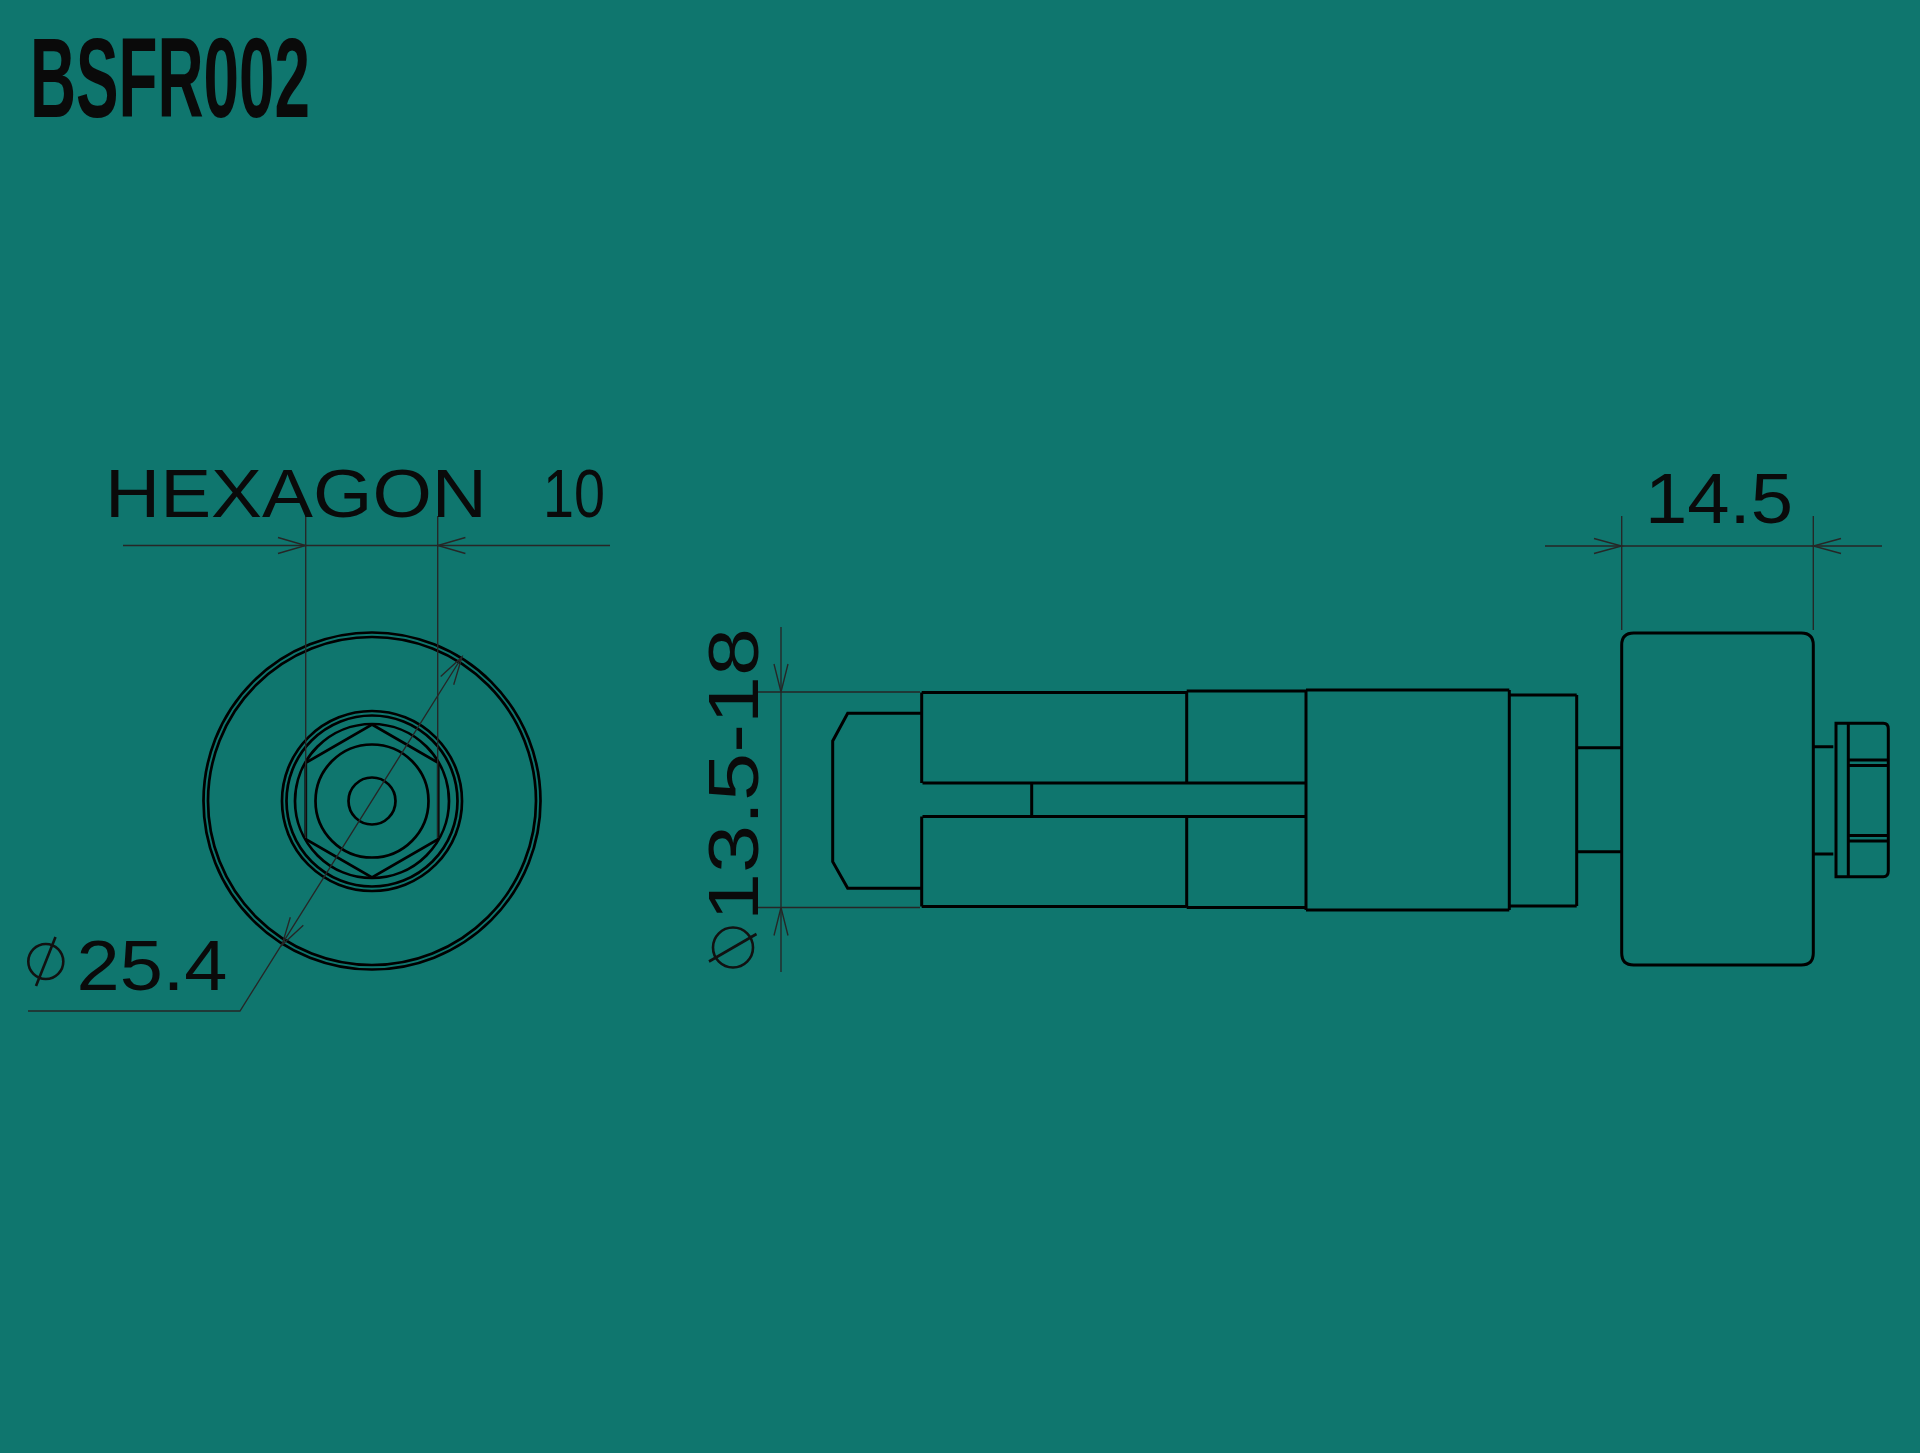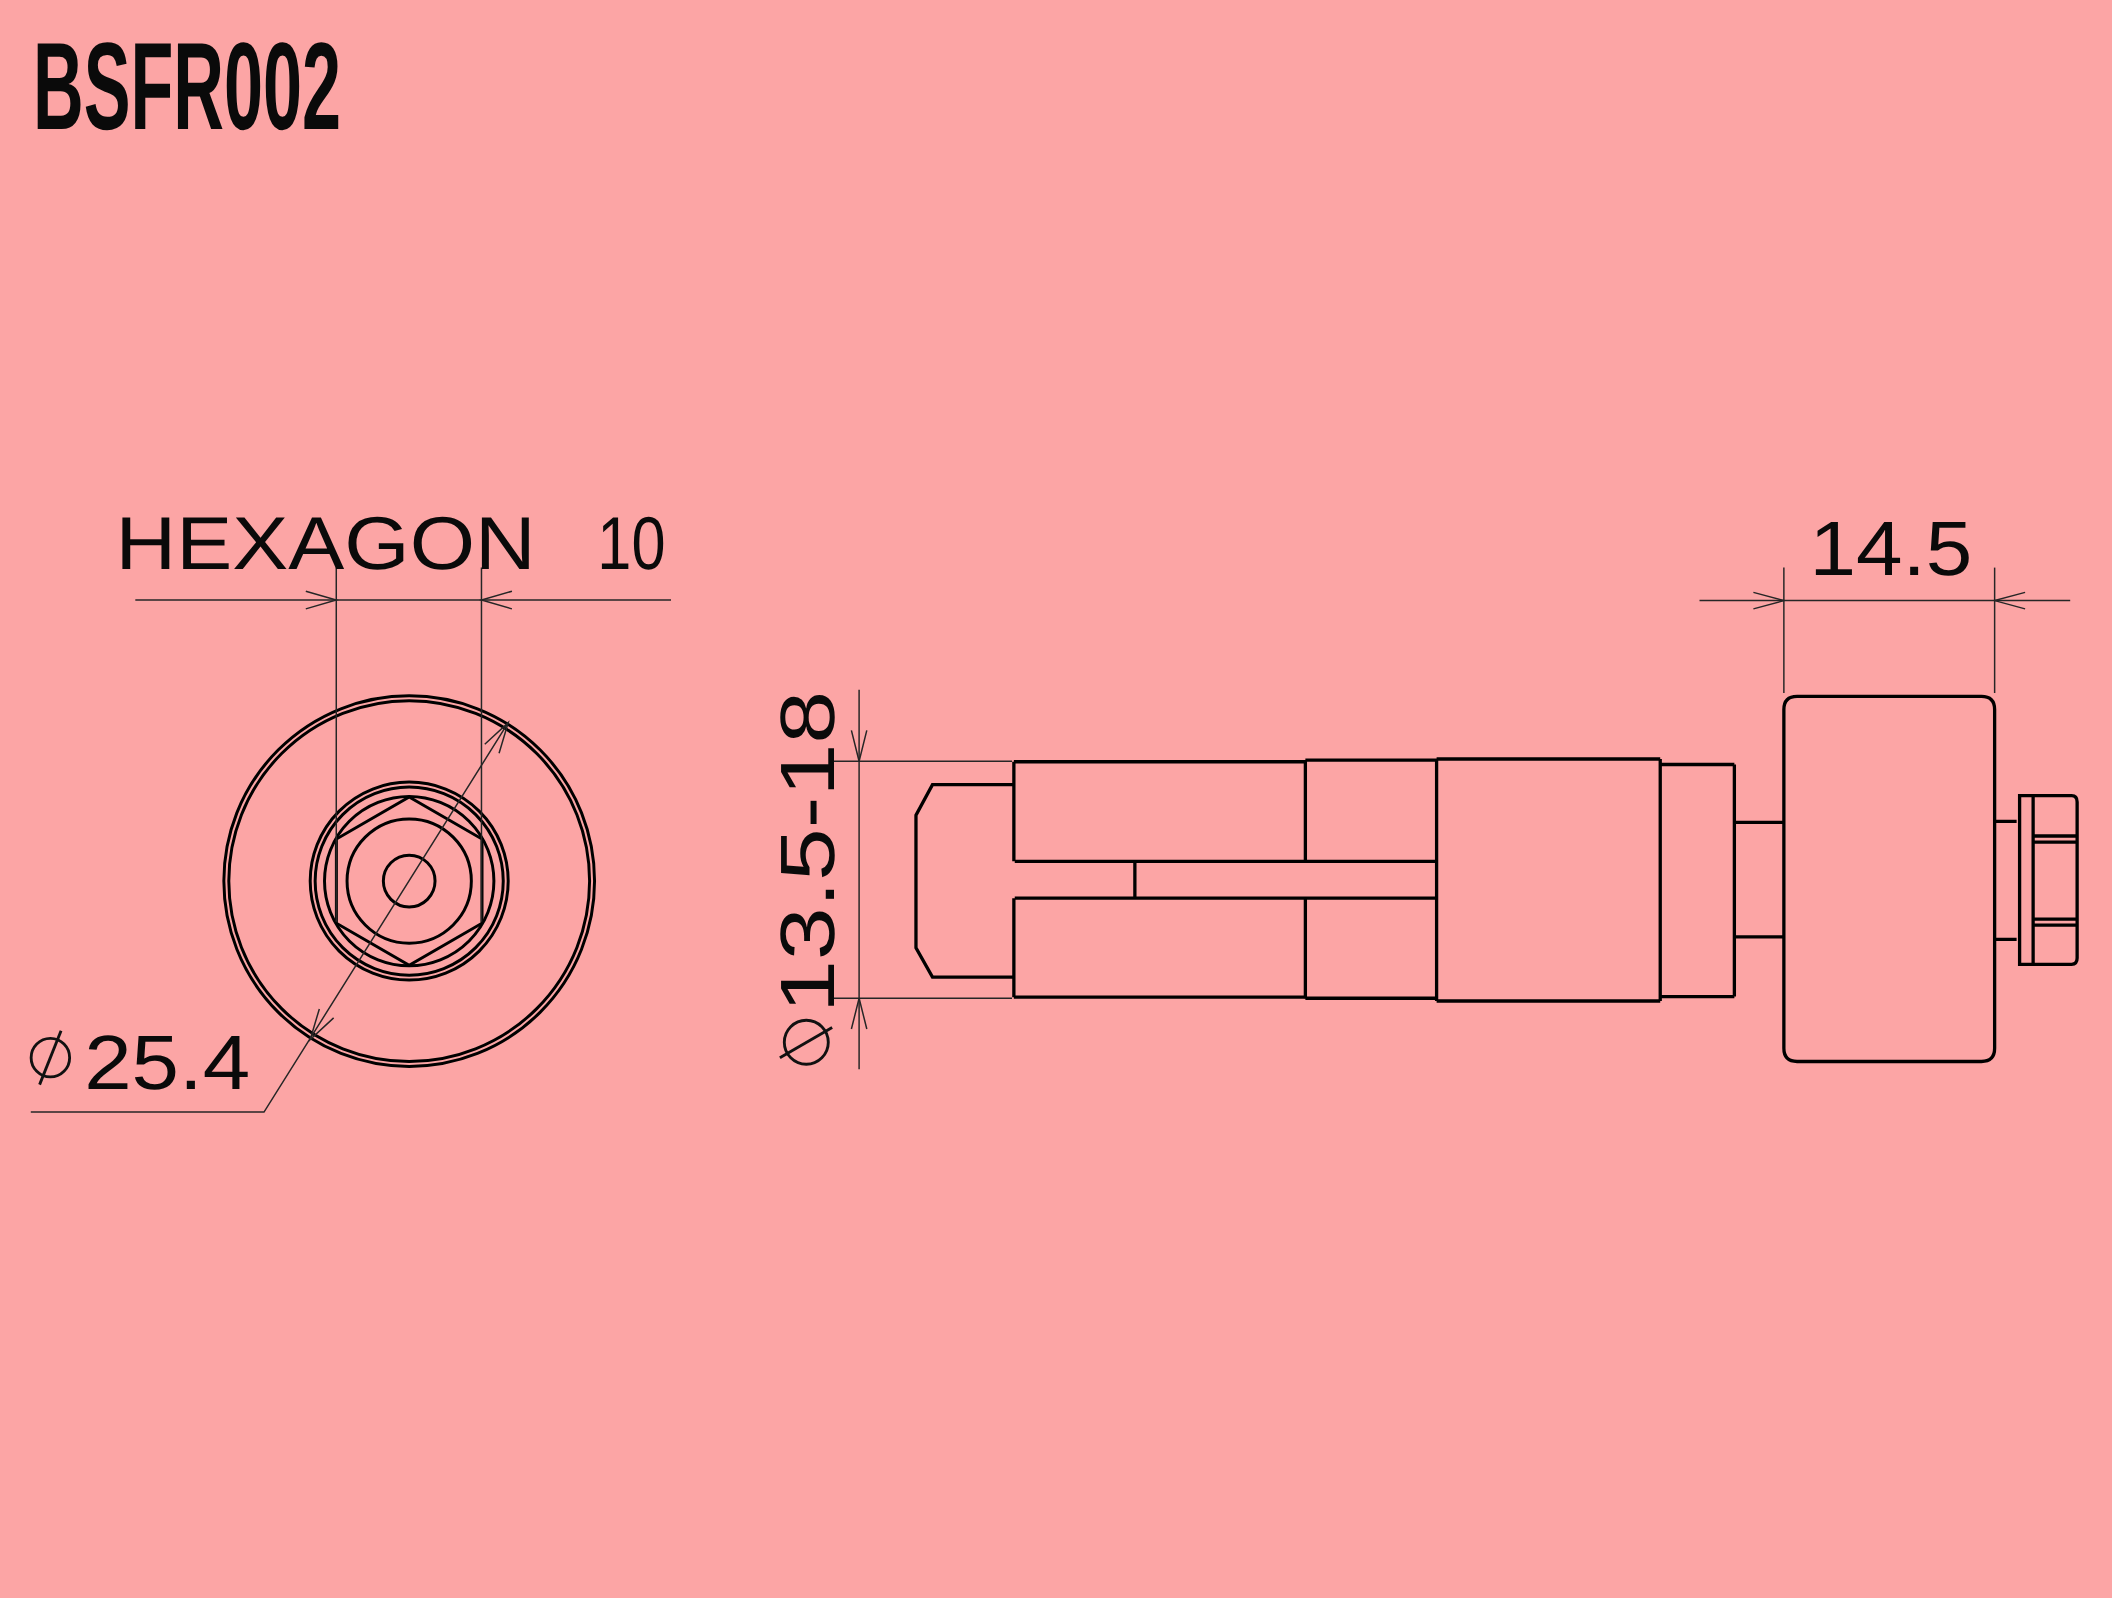--- a/index.html
+++ b/index.html
@@ -1,16 +1,16 @@
 <!DOCTYPE html>
 <html><head>
 <meta charset="utf-8">
 <style>
   html,body{margin:0;padding:0;background:#fff;}
-  .stage{position:relative;width:1920px;height:1453px;background:#fca5a5;overflow:hidden;}
+  .stage{position:relative;width:1920px;height:1453px;background:#0f766e;overflow:hidden;}
   svg{display:block;}
   .outline{fill:none;stroke:#000000;stroke-width:3;stroke-linejoin:miter;stroke-linecap:butt;}
   .circle-line{fill:none;stroke:#000000;stroke-width:2.7;}
   .thin{fill:none;stroke:#262626;stroke-width:1.35;stroke-linecap:butt;}
   .arrow{fill:none;stroke:#262626;stroke-width:1.35;stroke-linejoin:miter;}
   .phi{fill:none;stroke:#111111;stroke-width:2.6;}
   text{font-family:"Liberation Sans","DejaVu Sans",sans-serif;fill:#0a0a0a;}
   .dim-text{font-size:70px;}
   .dim-text-sm{font-size:68px;}
   .title-text{font-size:113px;font-weight:bold;}

